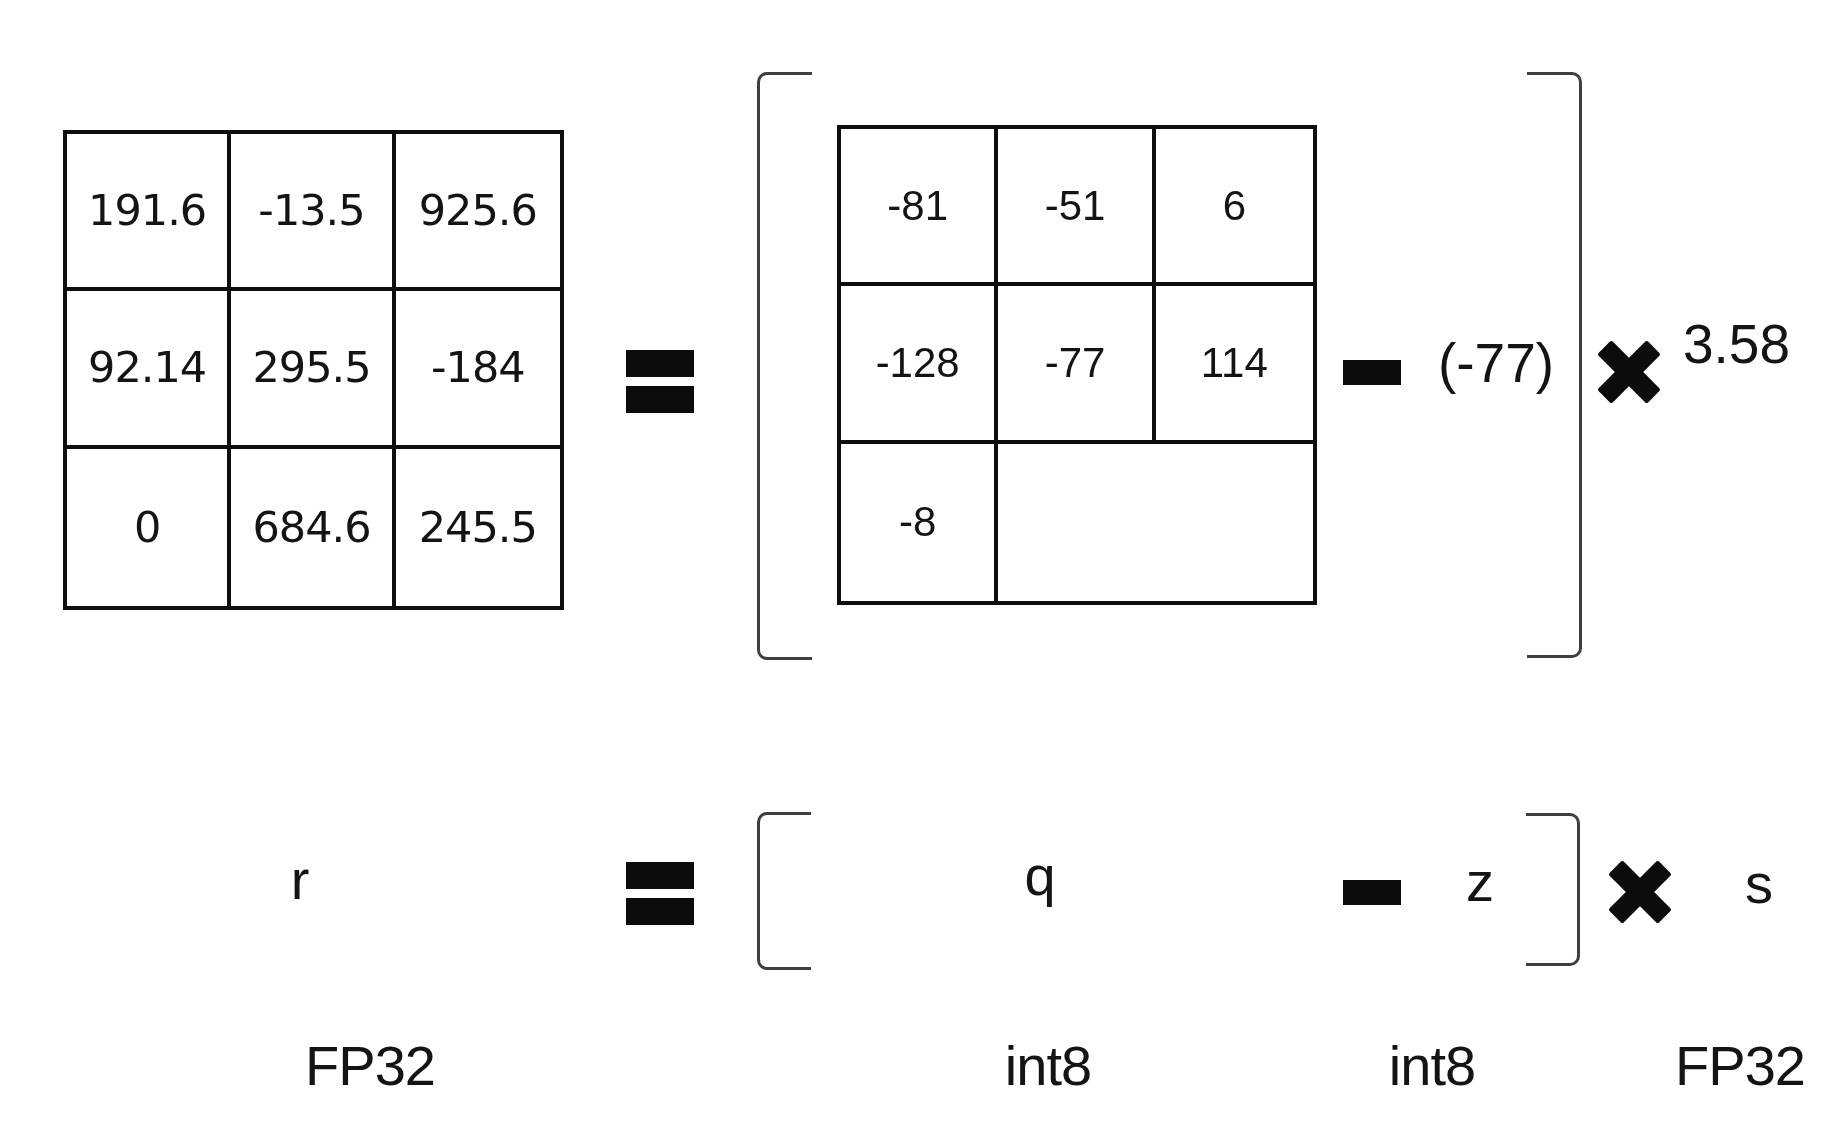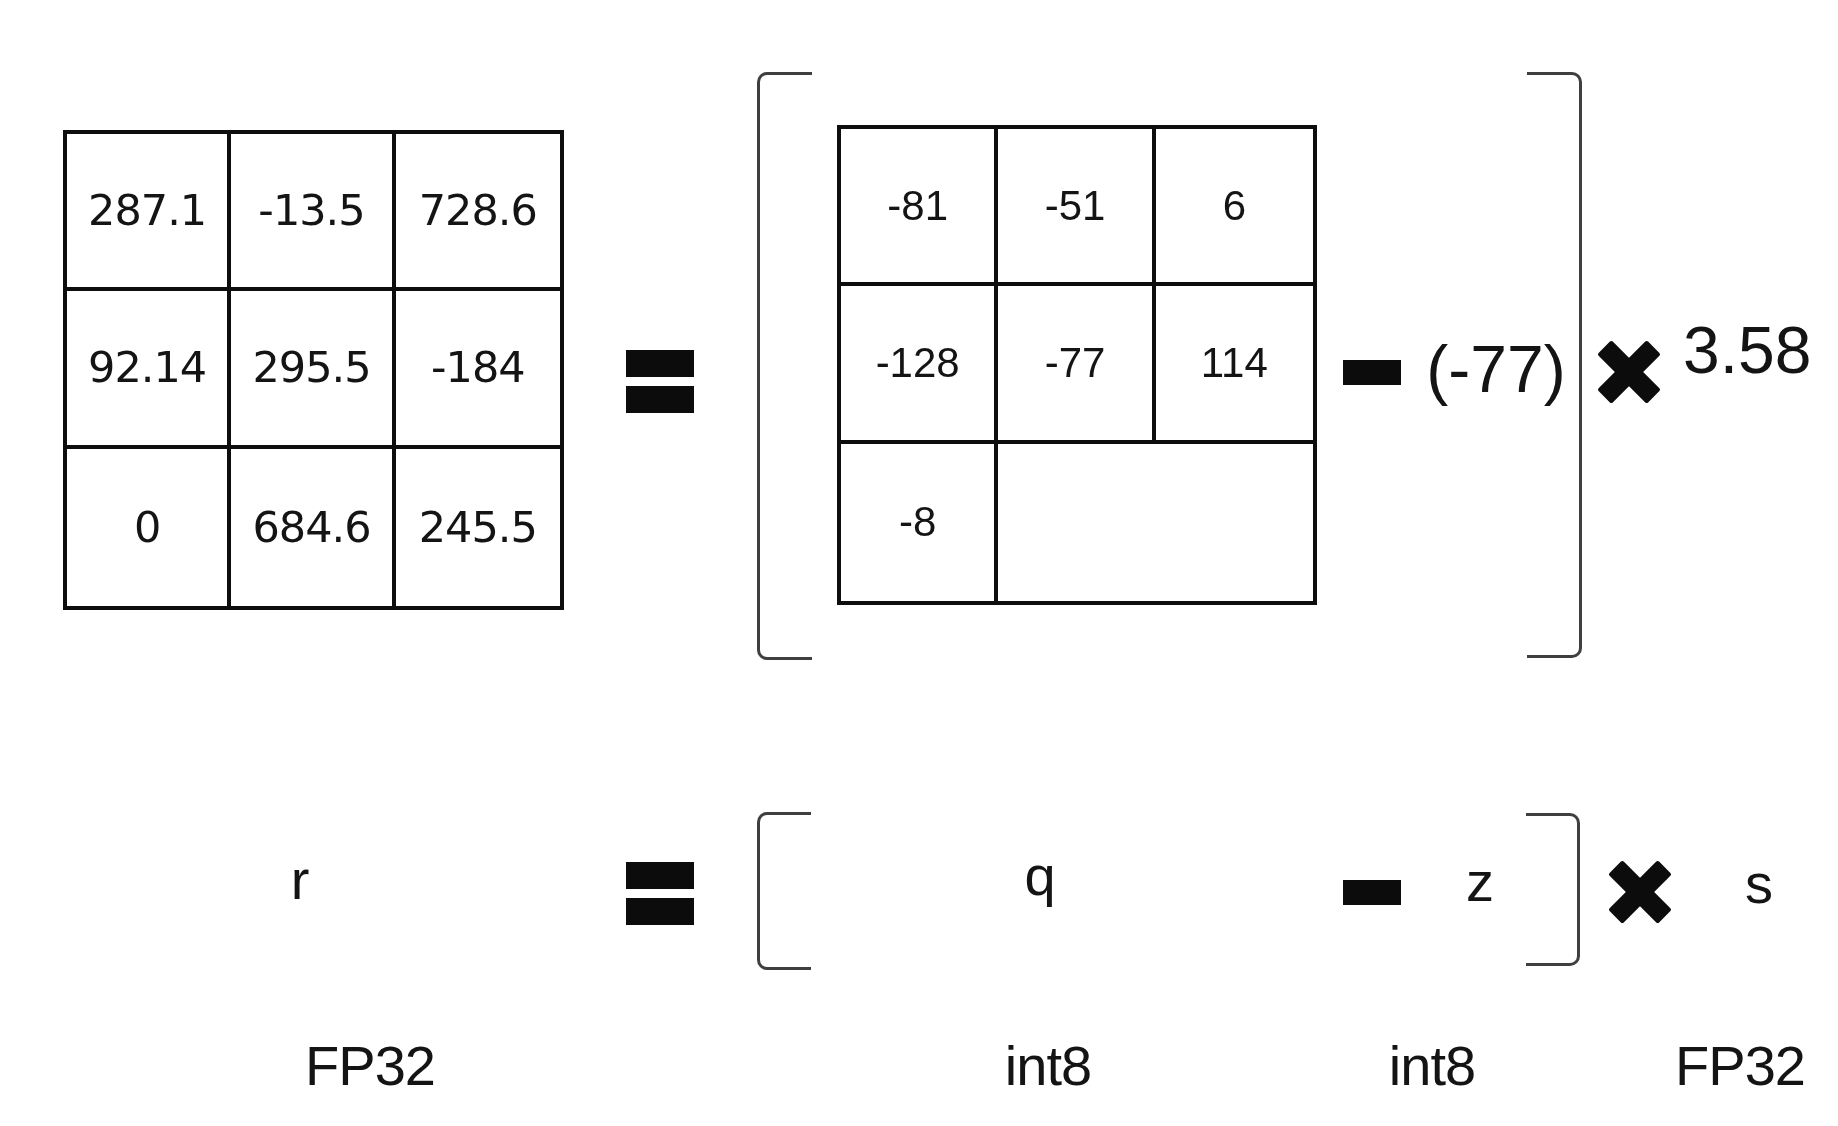--- a/index.html
+++ b/index.html
@@ -55,36 +55,36 @@
   .minus-icon{width:58px;height:25px;background:#0c0c0c;}
   .x-icon{width:62px;height:62px;}
   .x-icon i{
     position:absolute;left:-4px;top:21px;width:70px;height:20px;
     background:#0c0c0c;border-radius:2px;display:block;
   }
   .x-icon i.a{transform:rotate(45deg);}
   .x-icon i.b{transform:rotate(-45deg);}
 
   
-  .bigtxt{font-family:"Liberation Sans", sans-serif;font-size:66px;line-height:1;white-space:nowrap;}
+  .bigtxt{font-family:"Liberation Sans", sans-serif;font-size:55px;line-height:1;white-space:nowrap;}
   .sym{font-family:"Liberation Sans", sans-serif;font-size:56px;line-height:1;transform:translateX(-50%);white-space:nowrap;}
   .dtype{
     font-family:Liberation Sans, sans-serif;font-size:56px;line-height:1;
     transform:translateX(-50%);white-space:nowrap;letter-spacing:-1px;
   }
 </style>
 </head>
 <body>
 
 <div id="stage">
 
   <div class="abs matrix fp32-cells" style="left:63px;top:130px;width:501px;height:480px;">
-    <div class="cell">287.1</div>
+    <div class="cell">191.6</div>
     <div class="cell">-13.5</div>
-    <div class="cell">728.6</div>
+    <div class="cell">925.6</div>
     <div class="cell">92.14</div>
     <div class="cell">295.5</div>
     <div class="cell">-184</div>
     <div class="cell">0</div>
     <div class="cell">684.6</div>
     <div class="cell">245.5</div>
   </div>
 
   <div class="abs equals-icon" style="left:626px;top:350px;">
       <i></i>

